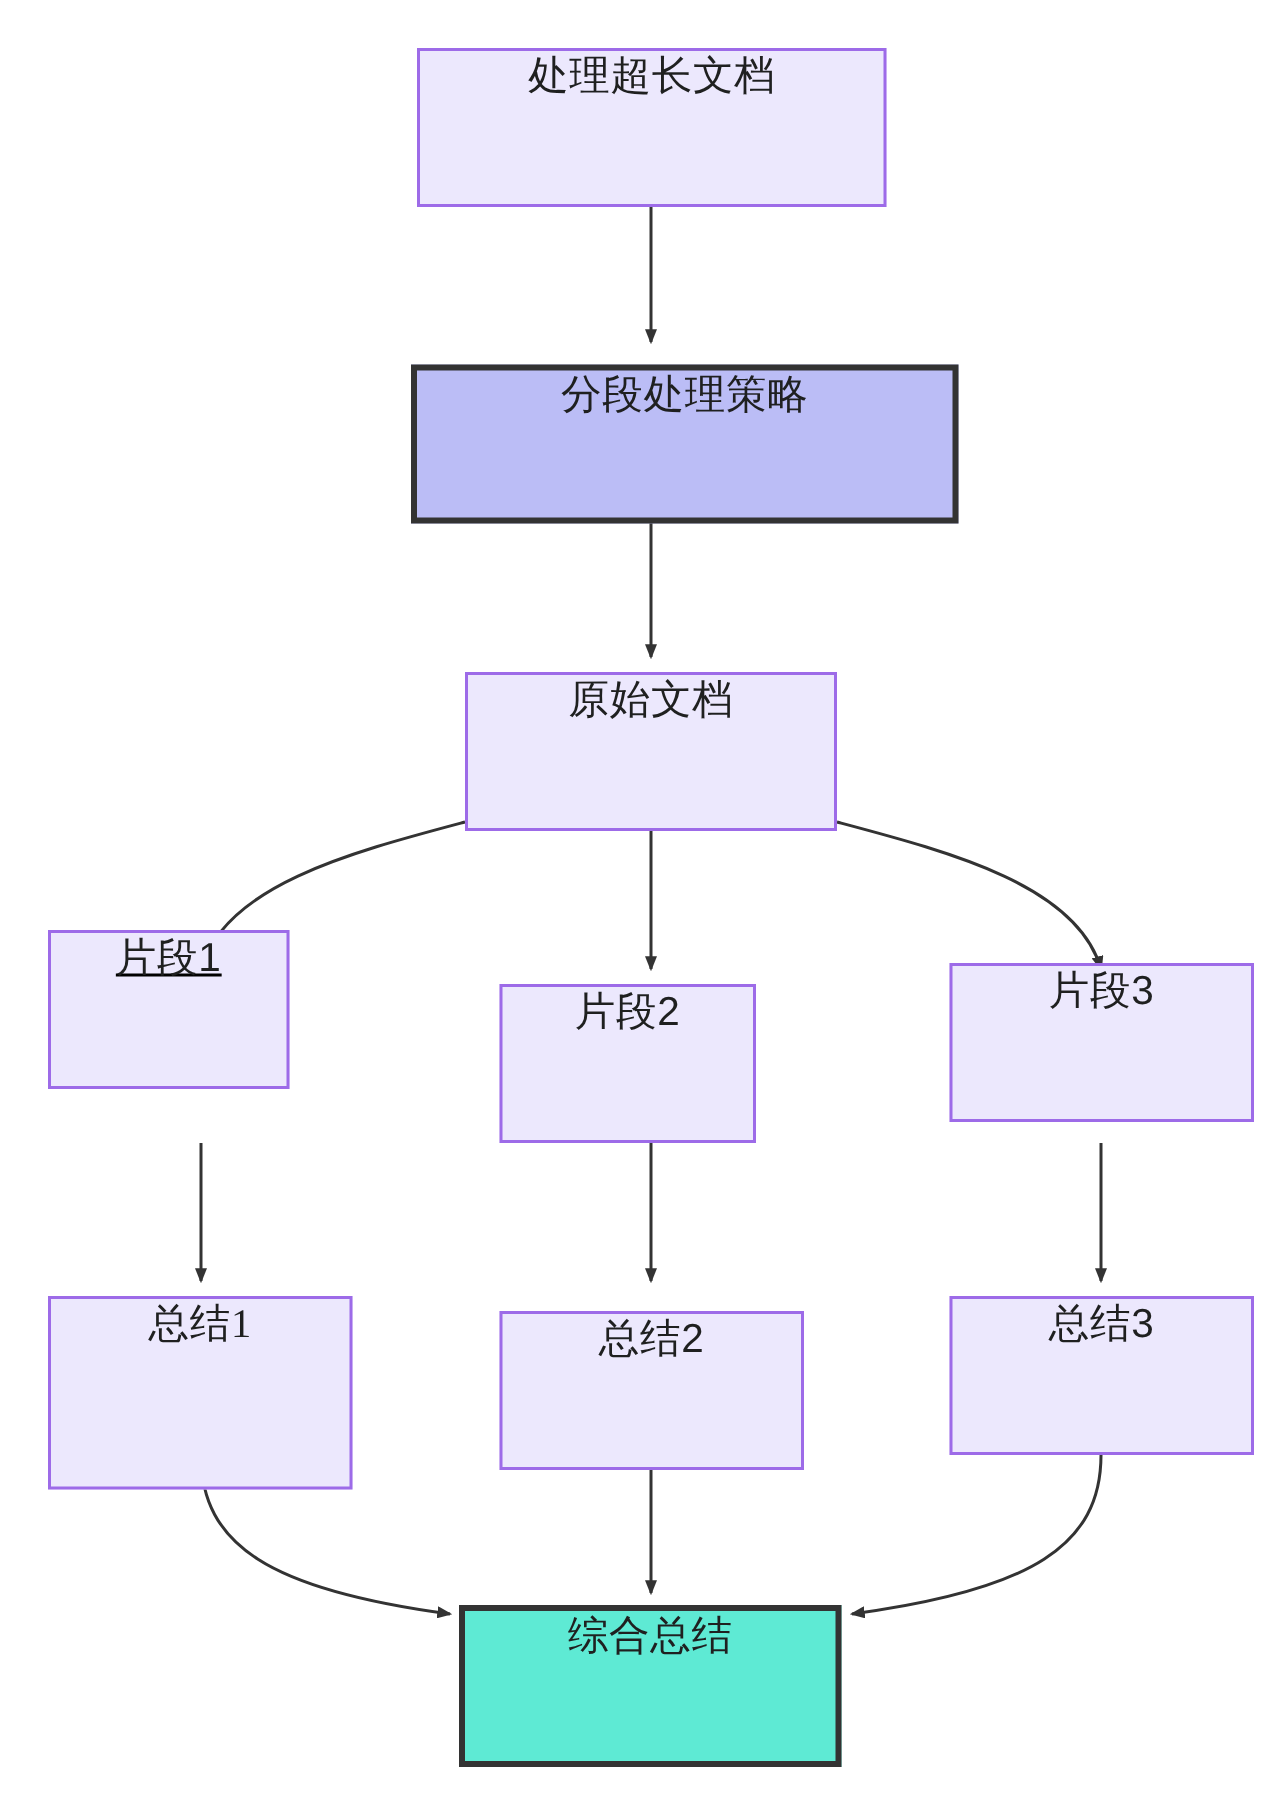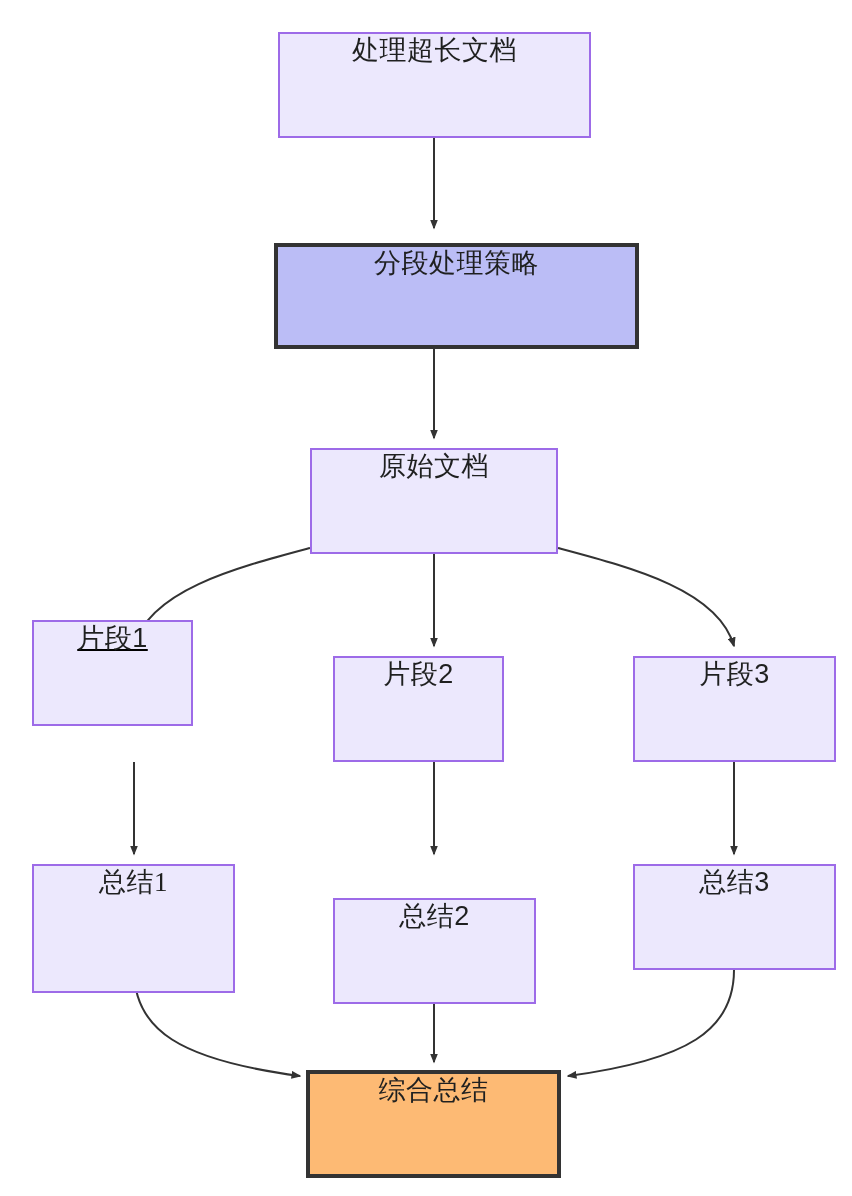--- a/index.html
+++ b/index.html
@@ -43,21 +43,21 @@
   }
   .node.style-default {
     background: #ECE8FD;
     border: 2px solid #9D6BE8;
   }
   .node.style-strategy {
     background: #BBBDF6;
     border: 4px solid #333333;
   }
   .node.style-final {
-    background: #fdba74;
+    background: #5eead4;
     border: 4px solid #333333;
   }
 </style>
 </head>
 <body>
 
 <div id="diagram-root">
 
   <svg id="edge-layer" viewBox="0 0 852 1196" width="852" height="1196" xmlns="http://www.w3.org/2000/svg">
     <defs>
@@ -102,29 +102,29 @@
   </div>
 
   <div class="node style-default" style="left:32px; top:620px; width:161px; height:106px;text-decoration:underline;">
     <span class="node-label">片段1</span>
   </div>
 
   <div class="node style-default" style="left:333px; top:656px; width:171px; height:106px;">
     <span class="node-label">片段2</span>
   </div>
 
-  <div class="node style-default" style="left:633px; top:656px; width:203px; height:106px;">
+  <div class="node style-default" style="left:633px; top:642px; width:203px; height:106px;">
     <span class="node-label">片段3</span>
   </div>
 
   <div class="node style-default" style="left:32px; top:864px; width:203px; height:129px;font-family:Liberation Serif, serif;">
     <span class="node-label">总结1</span>
   </div>
 
-  <div class="node style-default" style="left:333px; top:898px; width:203px; height:106px;">
+  <div class="node style-default" style="left:333px; top:874px; width:203px; height:106px;">
     <span class="node-label">总结2</span>
   </div>
 
   <div class="node style-default" style="left:633px; top:864px; width:203px; height:106px;">
     <span class="node-label">总结3</span>
   </div>
 
   <div class="node style-final" style="left:306px; top:1070px; width:255px; height:108px;">
     <span class="node-label">综合总结</span>
   </div>

